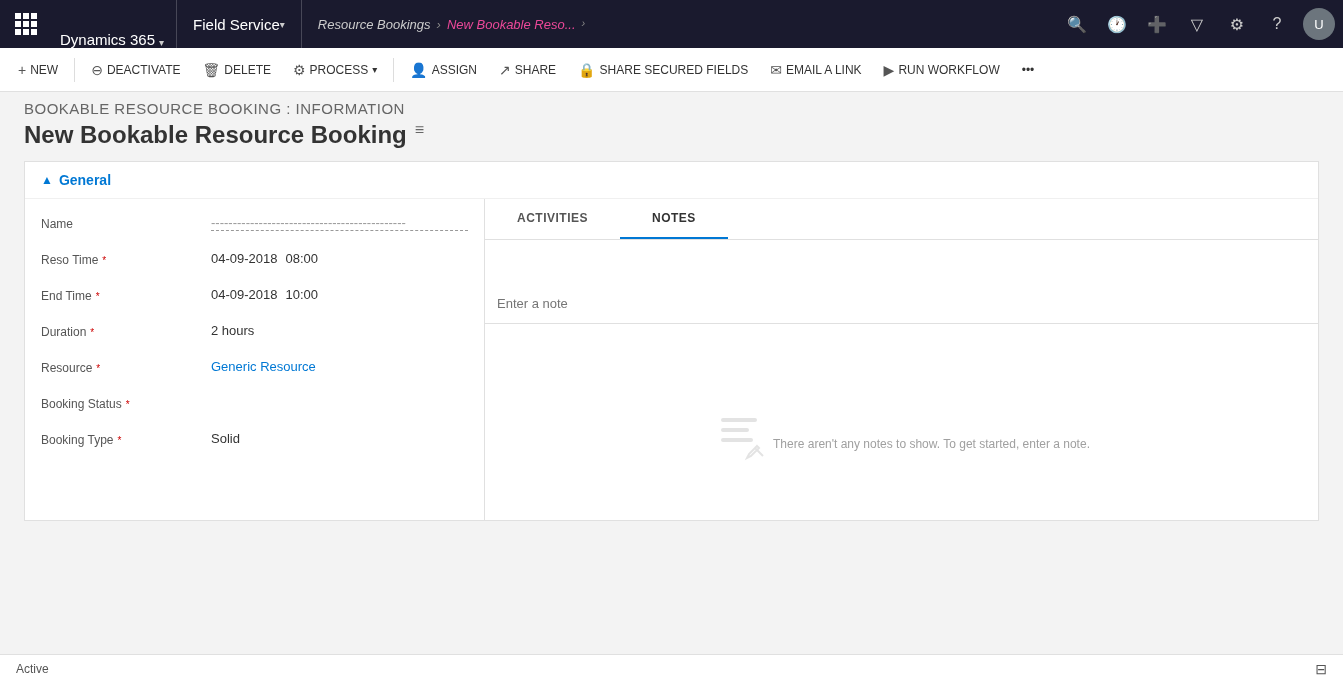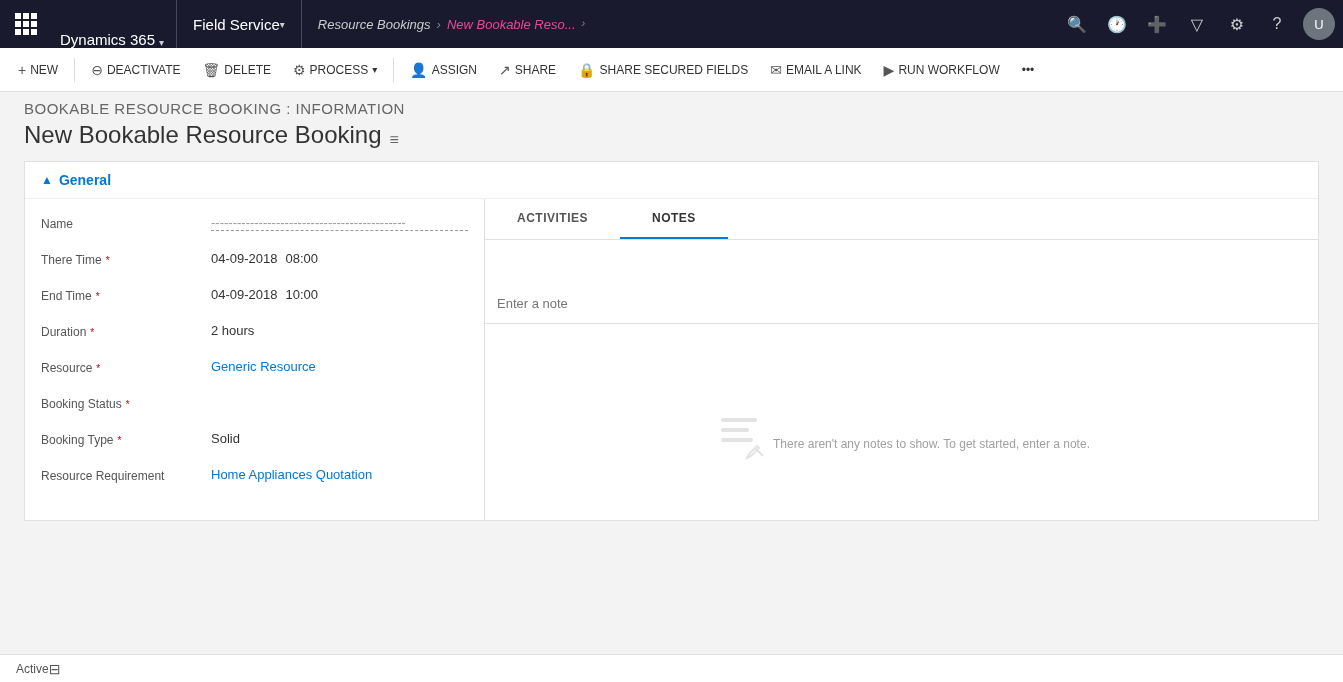--- a/index.html
+++ b/index.html
@@ -106,23 +106,23 @@
     }
     .form-breadcrumb-small {
       font-size: 15px;
       color: #666;
       text-transform: uppercase;
       letter-spacing: 0.5px;
       margin-bottom: 4px;
     }
     .form-title {
       font-size: 24px;
-      font-weight: 400;
+      font-weight: 700;
       color: #333;
-      display: flex; align-items: flex-end; gap: 8px;
+      display: flex; align-items: flex-start; gap: 8px;
     }
     .form-title-icon { font-size: 16px; color: #666; cursor: pointer; }
 
     
     .main-content {
       background: #f3f3f3;
       padding: 0 24px 16px;
     }
     .form-section {
       background: #fff;
@@ -237,21 +237,21 @@
     
     .status-bar {
       position: fixed;
       bottom: 0; left: 0; right: 0;
       height: 28px;
       background: #fff;
       border-top: 1px solid #e0e0e0;
       display: flex;
       align-items: center;
       padding: 0 16px;
-      justify-content: flex-start;
+      justify-content: space-between;
     }
     .status-text { font-size: 12px; color: #555; }
     .status-save-icon { font-size: 14px; color: #555; cursor: pointer; }
   </style>
 </head>
 <body>
 
 <nav class="top-nav">
   <div class="nav-apps-icon">
     <div class="nav-apps-grid">
@@ -359,21 +359,21 @@
 
       <div class="fields-panel">
 
         <div class="field-row">
           <div class="field-label">Name</div>
           <div class="field-value dashed">---------------------------------------------</div>
         </div>
 
         <div class="field-row">
           <div class="field-label">
-            <span>There Time</span>
+            <span>Reso Time</span>
             <span class="field-required">*</span>
           </div>
           <div class="field-value datetime">
             <span>04-09-2018</span>
             <span>08:00</span>
           </div>
         </div>
 
         <div class="field-row">
           <div class="field-label">
@@ -410,24 +410,20 @@
         </div>
 
         <div class="field-row">
           <div class="field-label">
             <span>Booking Type</span>
             <span class="field-required">*</span>
           </div>
           <div class="field-value">Solid</div>
         </div>
 
-        <div class="field-row">
-          <div class="field-label">Resource Requirement</div>
-          <div class="field-value link">Home Appliances Quotation</div>
-        </div>
 
       </div>
 
       <div class="notes-panel">
         <div class="notes-tabs">
           <div class="notes-tab">
             <span>ACTIVITIES</span>
           </div>
           <div class="notes-tab active">
             <span>NOTES</span>

